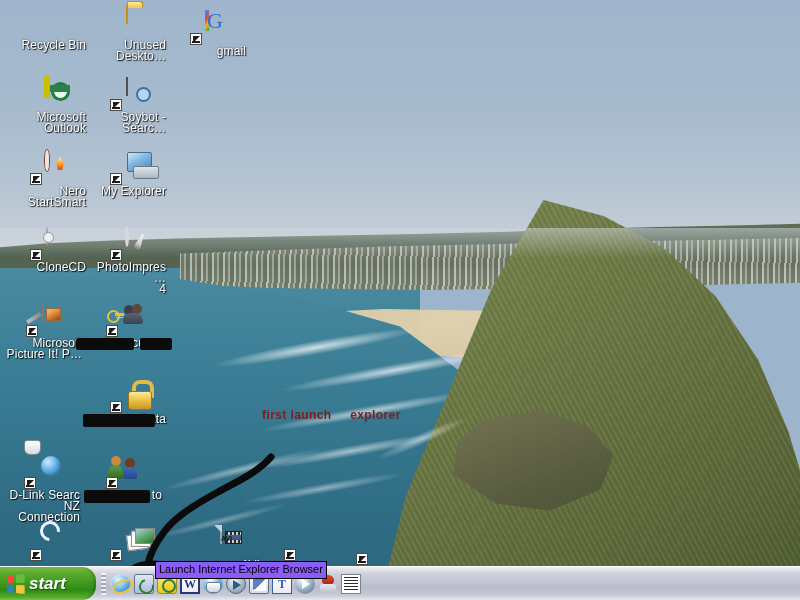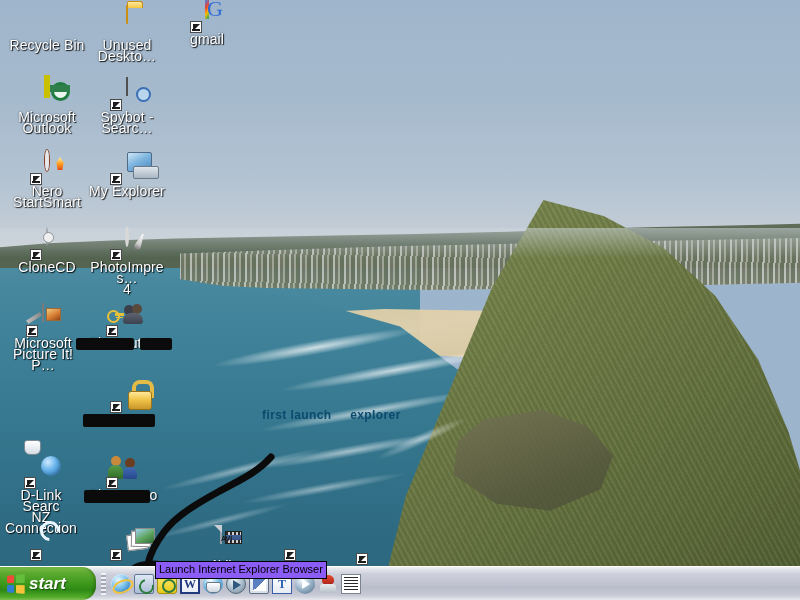--- a/index.html
+++ b/index.html
@@ -131,25 +131,26 @@
   }
   .dicon .glyph {
     position: relative;
     width: 32px; height: 32px;
     margin: 0 auto 2px auto;
     display: block;
   }
   .dicon .cap {
     display: block;
     color: #ffffff;
-    font-size: 14px;
+    font-size: 12px;
     line-height: 11px;
     letter-spacing: .1px;
     text-shadow: 1px 1px 1px rgba(0,0,0,.85), 0 0 2px rgba(0,0,0,.6);
     word-wrap: break-word;
+    text-align: right;
   }
   
   .sc-arrow {
     position: absolute; left: -1px; bottom: -1px;
     width: 12px; height: 12px;
     background: #ffffff;
     border: 1px solid #4a4a4a;
   }
   .sc-arrow::after {
     content: "";
@@ -510,21 +511,21 @@
     position: absolute;
     background: #0b0b0b;
     border-radius: 2px;
     pointer-events: none;
   }
 
   
   #annot-text {
     position: absolute;
     left: 262px; top: 408px;
-    color: #0c4a6e;
+    color: #7f1d1d;
     font-size: 12px;
     font-weight: bold;
     letter-spacing: .4px;
     white-space: pre;
     user-select: none;
   }
   #annot-draw {
     position: absolute; left: 0; top: 0;
     width: 800px; height: 600px;
     pointer-events: none;
@@ -852,21 +853,21 @@
   <div id="icon-layer">
       <div class="dicon" style="left: 8px; top: 6px;">
         <span class="glyph"><span class="ic-recycle"></span></span>
         <span class="cap" style="white-space: pre-line;">Recycle Bin</span>
       </div>
       <div class="dicon" style="left: 88px; top: 6px;">
         <span class="glyph"><span class="ic-folder"></span></span>
         <span class="cap" style="white-space: pre-line;">Unused
 Deskto…</span>
       </div>
-      <div class="dicon" style="left: 168px; top: 0;">
+      <div class="dicon" style="left: 168px; top: 12px;">
         <span class="glyph"><span class="ic-gmail"></span><span class="sc-arrow"></span></span>
         <span class="cap" style="white-space: pre-line;">gmail</span>
       </div>
       <div class="dicon" style="left: 8px; top: 78px;">
         <span class="glyph"><span class="ic-outlook"></span></span>
         <span class="cap" style="white-space: pre-line;">Microsoft
 Outlook</span>
       </div>
       <div class="dicon" style="left: 88px; top: 78px;">
         <span class="glyph"><span class="ic-spybot"></span><span class="sc-arrow"></span></span>

